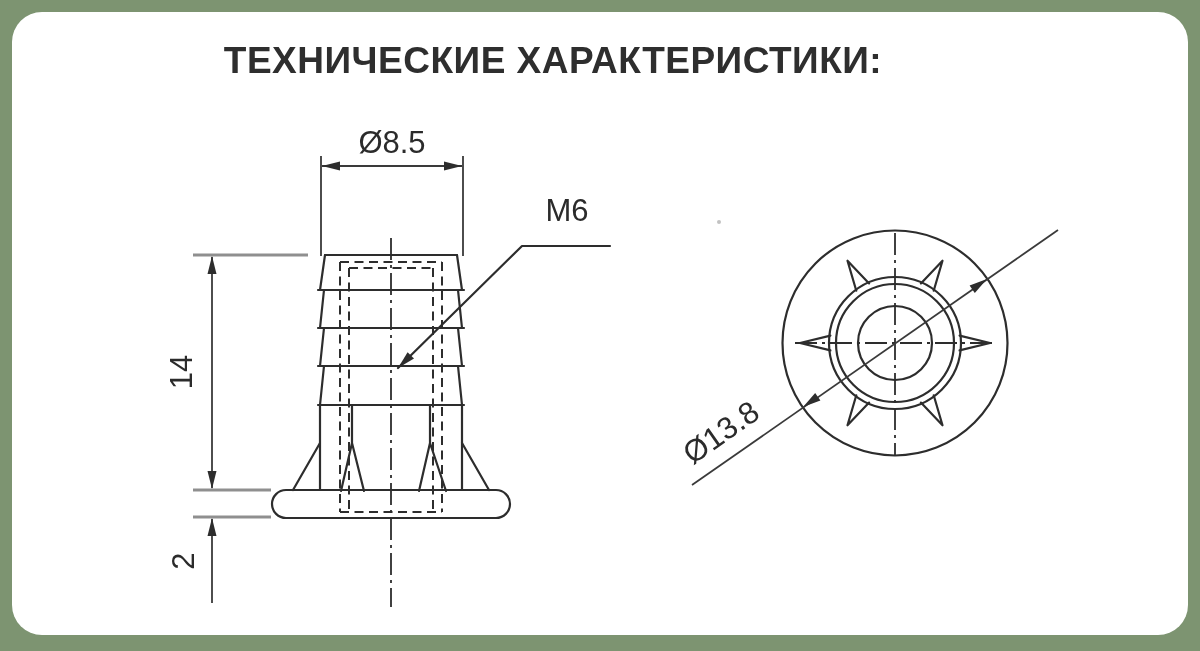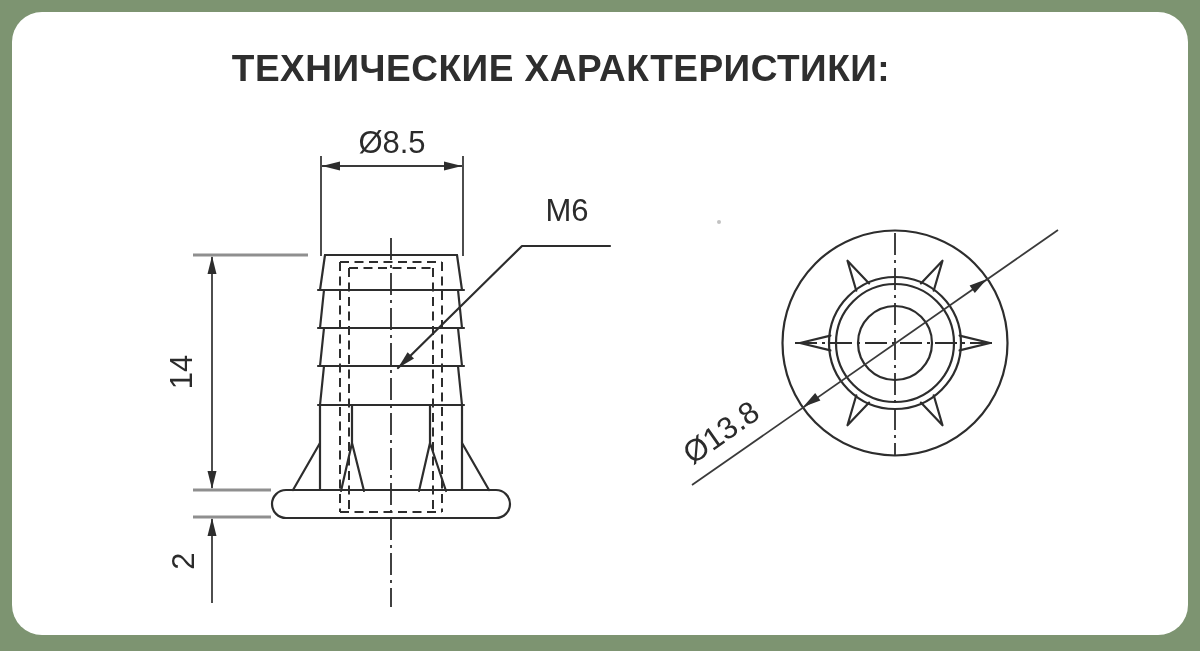--- a/index.html
+++ b/index.html
@@ -14,21 +14,21 @@
     position:absolute;
     left:12px;top:12px;
     width:1176px;height:623px;
     background:#ffffff;
     border-radius:30px;
   }
   .title{
     position:absolute;
     left:0;top:36px;
     width:1080px;
-    margin:12px;
+    margin:4px;
     text-align:center;
     font-size:37px;
     font-weight:700;
     letter-spacing:0.5px;
     color:#2e2e2e;
     padding-left:9px;
   }
   svg.draw{
     position:absolute;
     left:0;top:0;

